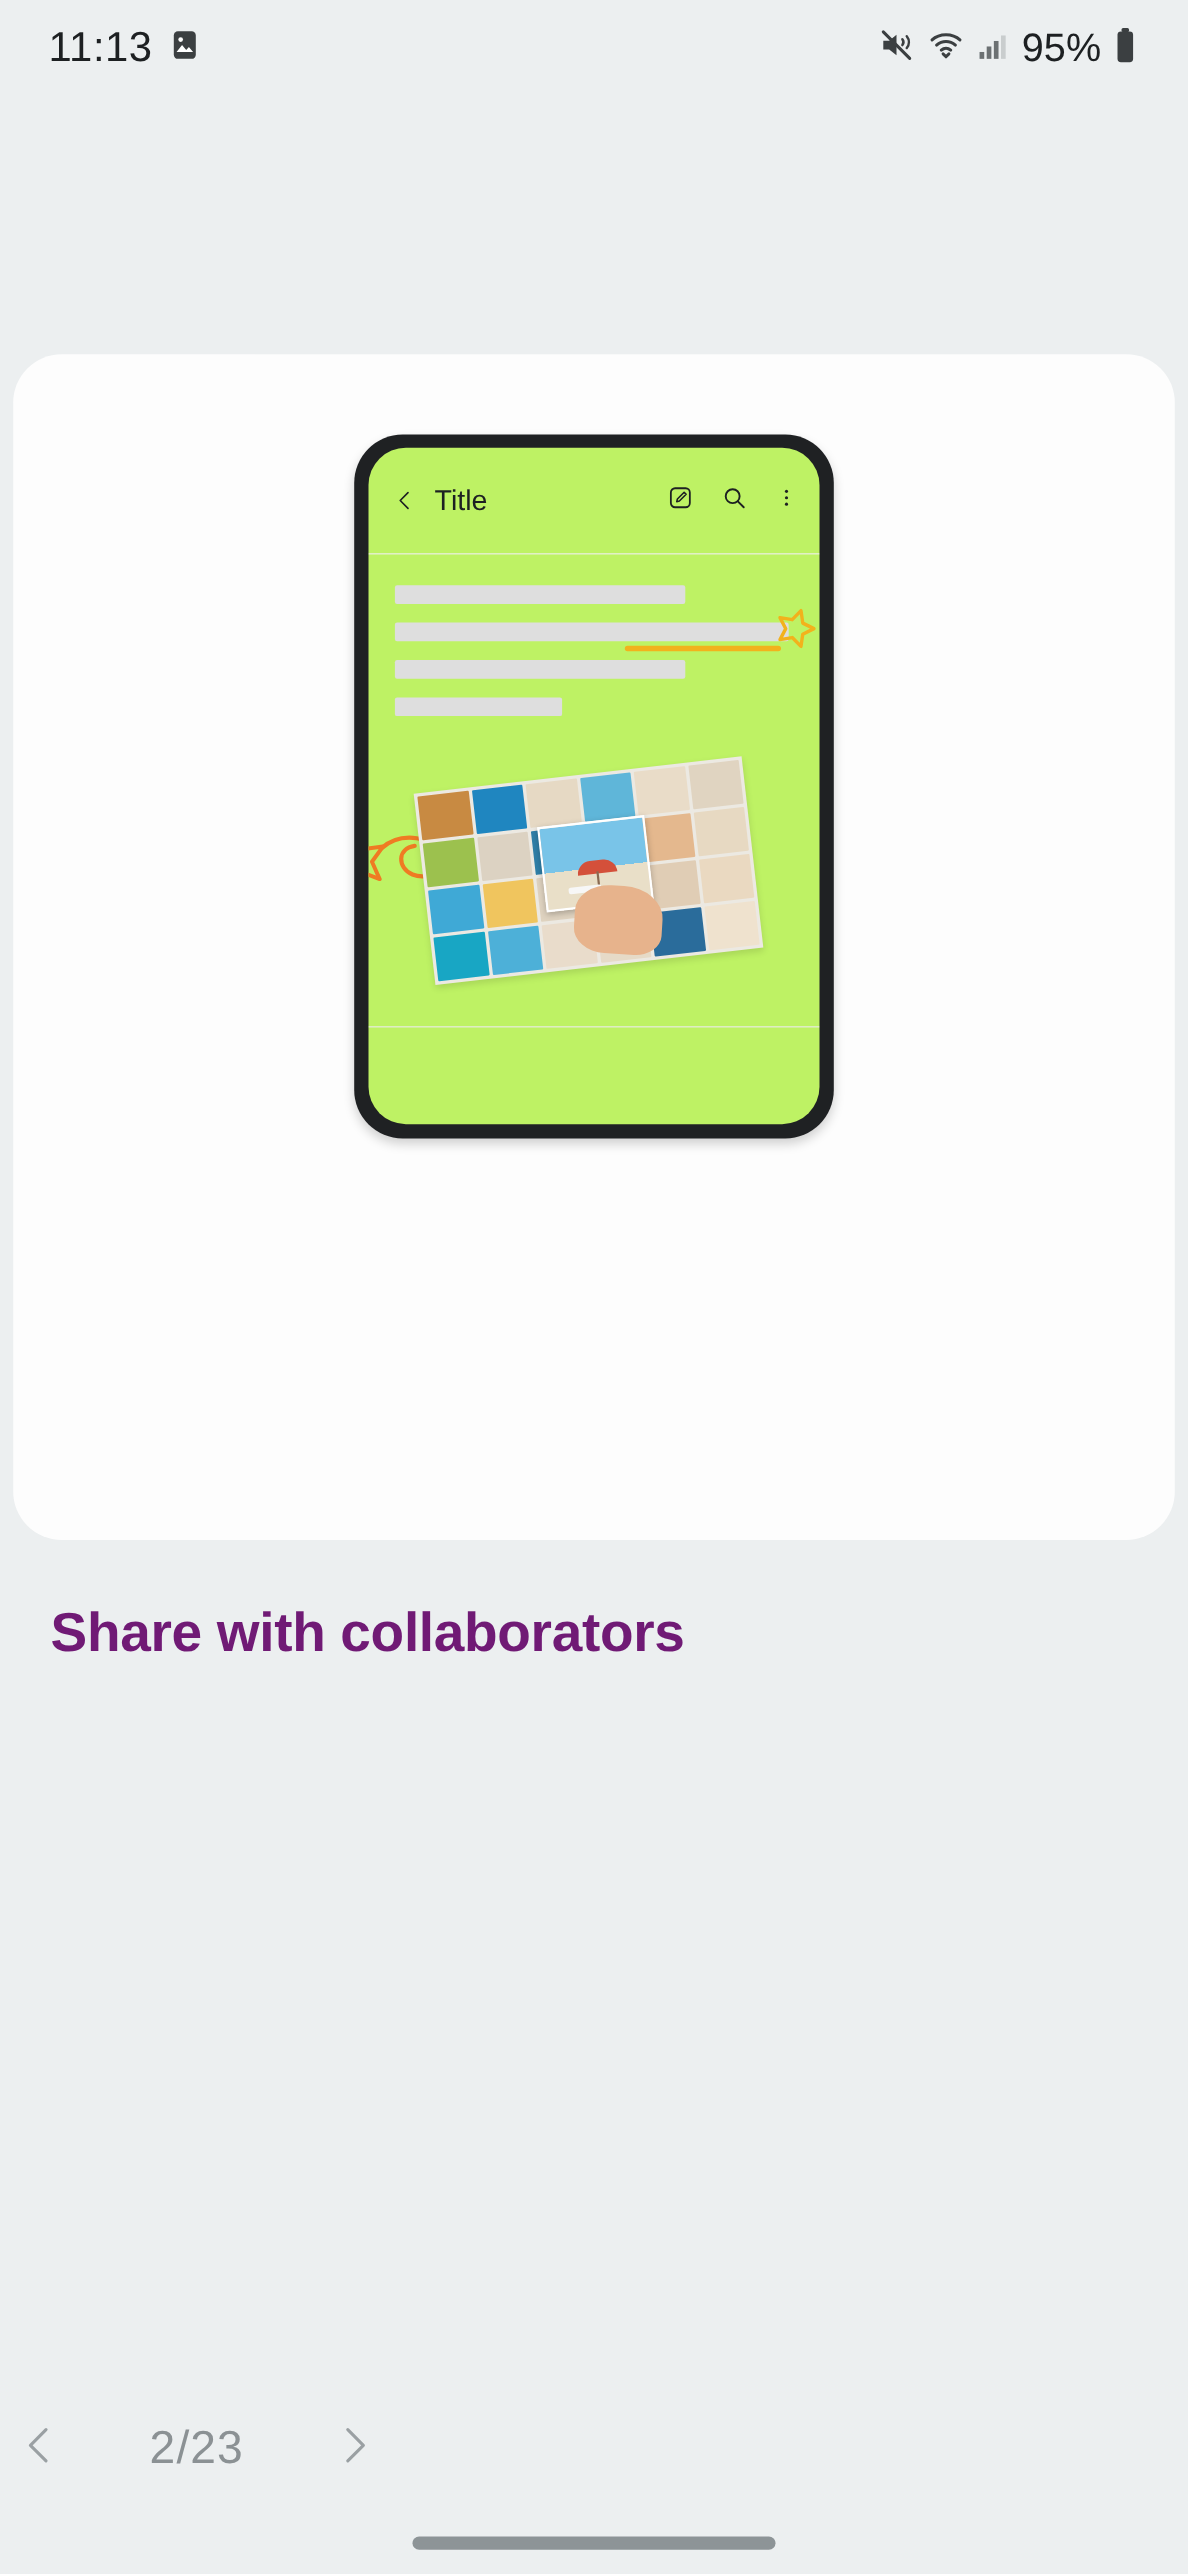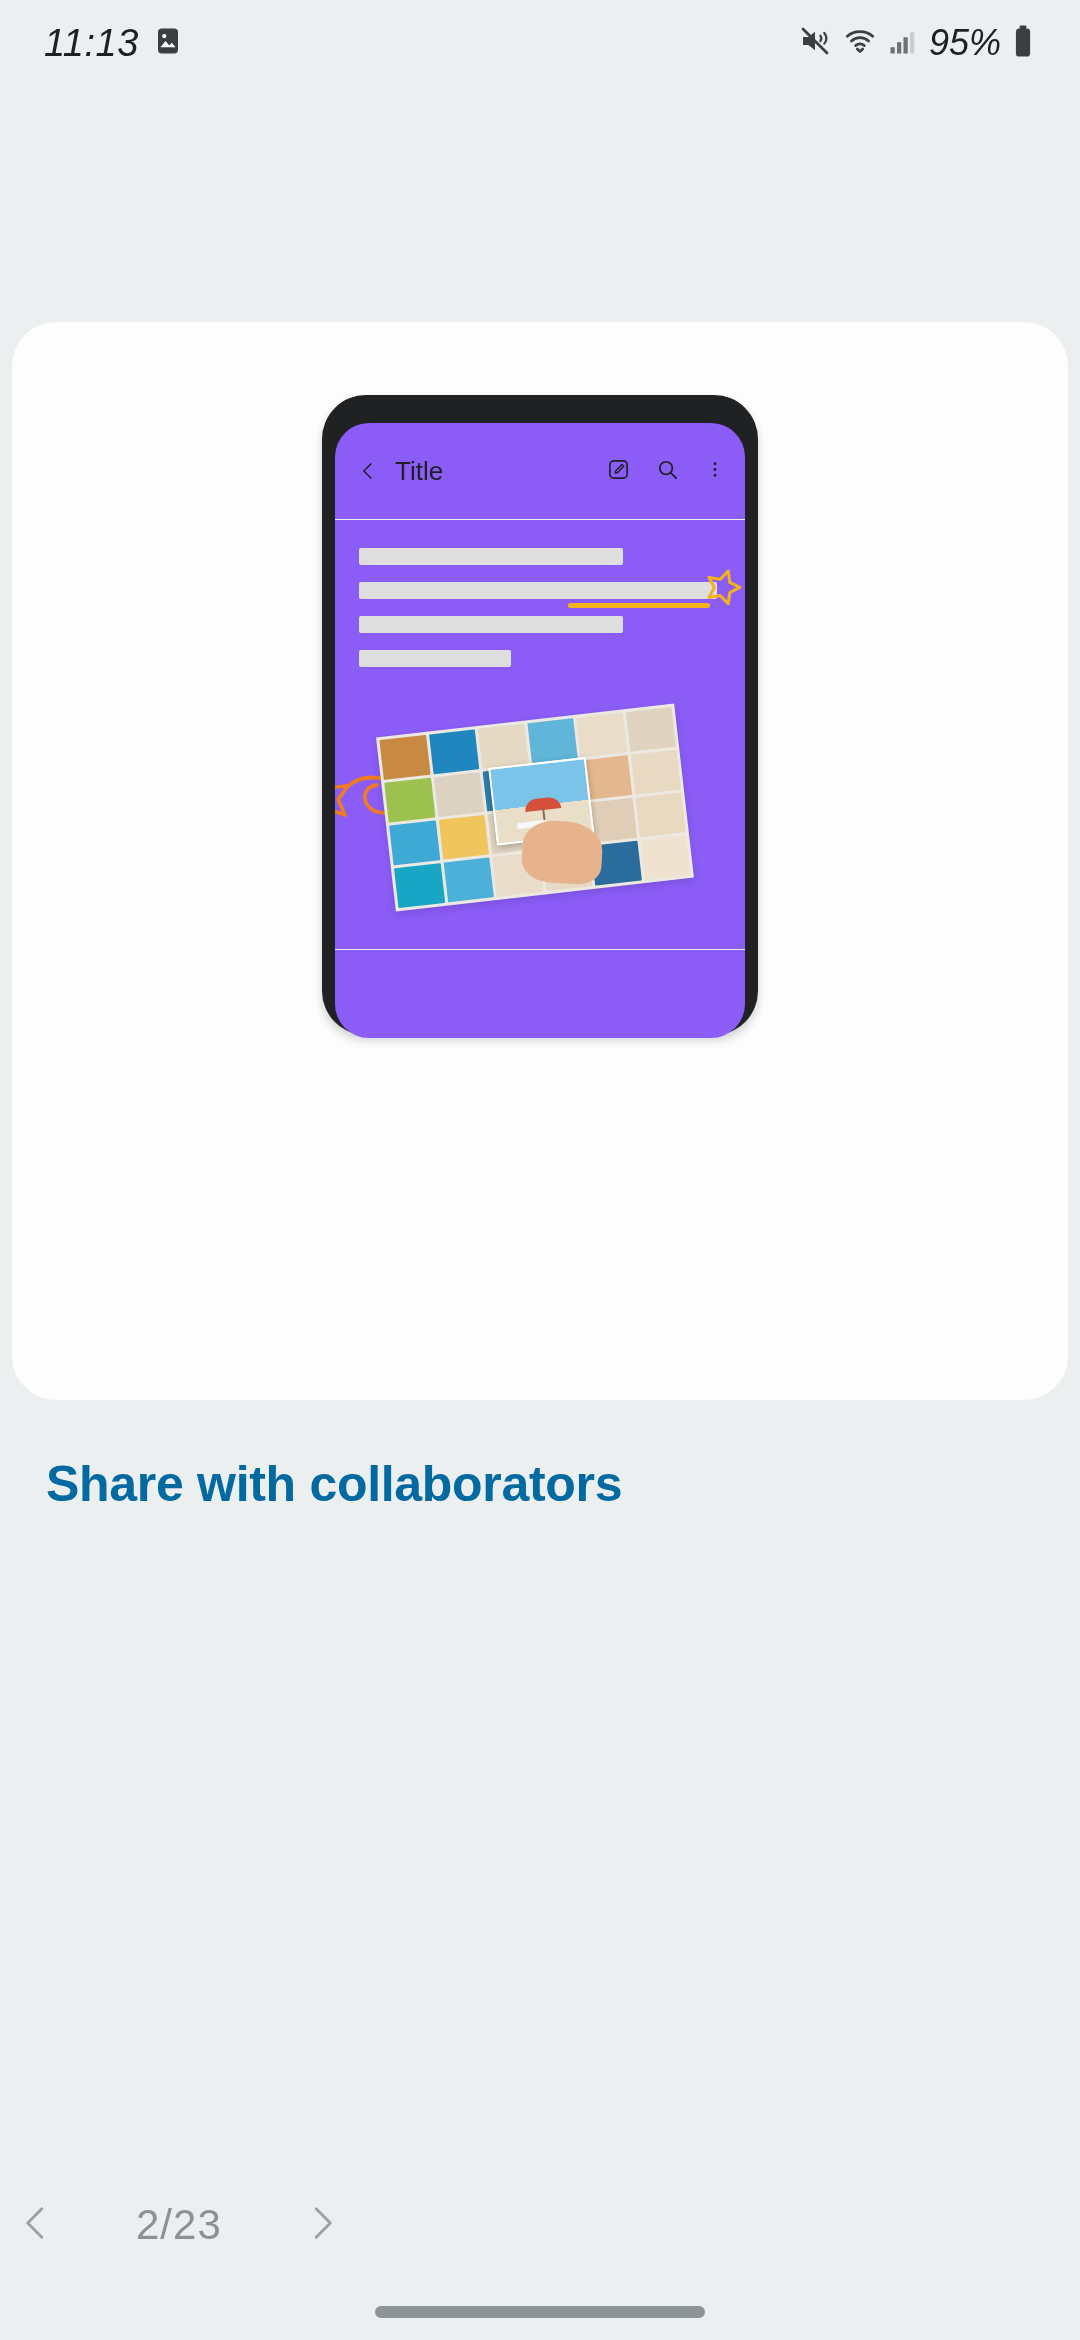--- a/index.html
+++ b/index.html
@@ -9,21 +9,20 @@
     font-family: "Liberation Sans", sans-serif;
     overflow: hidden;
   }
   .screen { position: relative; width: 1080px; height: 2340px; background: #eceff0; }
 
   
   .statusbar {
     position: absolute; top: 0; left: 0; width: 1080px; height: 86px;
     display: flex; align-items: center; justify-content: space-between;
     padding: 0 46px 0 44px;
-    font-style: italic;
   }
   .sb-left { display: flex; align-items: center; gap: 14px; }
   .sb-time { font-size: 38px; color: #1d2022; letter-spacing: .5px; }
   .sb-right { display: flex; align-items: center; gap: 11px; }
   .ic { display: inline-block; }
   .pct { font-size: 36px; color: #1d2022; letter-spacing: 0px; }
 
   
   .header {
     position: absolute; top: 160px; left: 0; width: 1080px; height: 120px;
@@ -52,22 +51,22 @@
   
   .phone {
     position: absolute; left: 322px; top: 395px;
     width: 436px; height: 640px;
     background: #1f2123; border-radius: 44px;
     padding: 12px 13px 13px 13px;
     box-shadow: 0 5px 10px rgba(0,0,0,.18);
   }
   .phone-screen {
     width: 100%; height: 100%;
-    background: #8b5cf6; border-radius: 34px;
-    overflow: hidden; position: relative; margin-top: 16px;
+    background: #bef264; border-radius: 34px;
+    overflow: hidden; position: relative;
   }
   .mock-topbar {
     height: 96px; display: flex; align-items: center; padding: 0 20px 0 16px;
   }
   .mock-back { width: 34px; display: flex; align-items: center; justify-content: center; }
   .mock-title { font-size: 26px; color: #1d2022; margin-left: 10px; }
   .mock-actions { margin-left: auto; display: flex; align-items: center; gap: 26px; }
   .mock-divider { height: 1px; background: #f0f0f0; }
 
   .note-body { position: relative; padding: 28px 24px 0 24px; }
@@ -116,21 +115,21 @@
     transform: rotate(10deg);
   }
 
   .mock-bottom-line {
     position: absolute; left: 0; bottom: 88px; width: 100%; height: 1px; background: #ececec;
   }
 
   
   .feature-title {
     position: absolute; left: 46px; top: 1455px;
-    font-size: 50px; font-weight: bold; color: #0369a1; letter-spacing: -0.3px;
+    font-size: 50px; font-weight: bold; color: #701a75; letter-spacing: -0.3px;
   }
   .feature-desc {
     position: absolute; left: 46px; top: 1555px; width: 600px;
     font-size: 41px; line-height: 59px; color: #4e5356;
   }
 
   
   .pager {
     position: absolute; left: 0; top: 2175px; width: 1080px; height: 100px;
     display: flex; align-items: center; justify-content: flex-start; gap: 64px;

